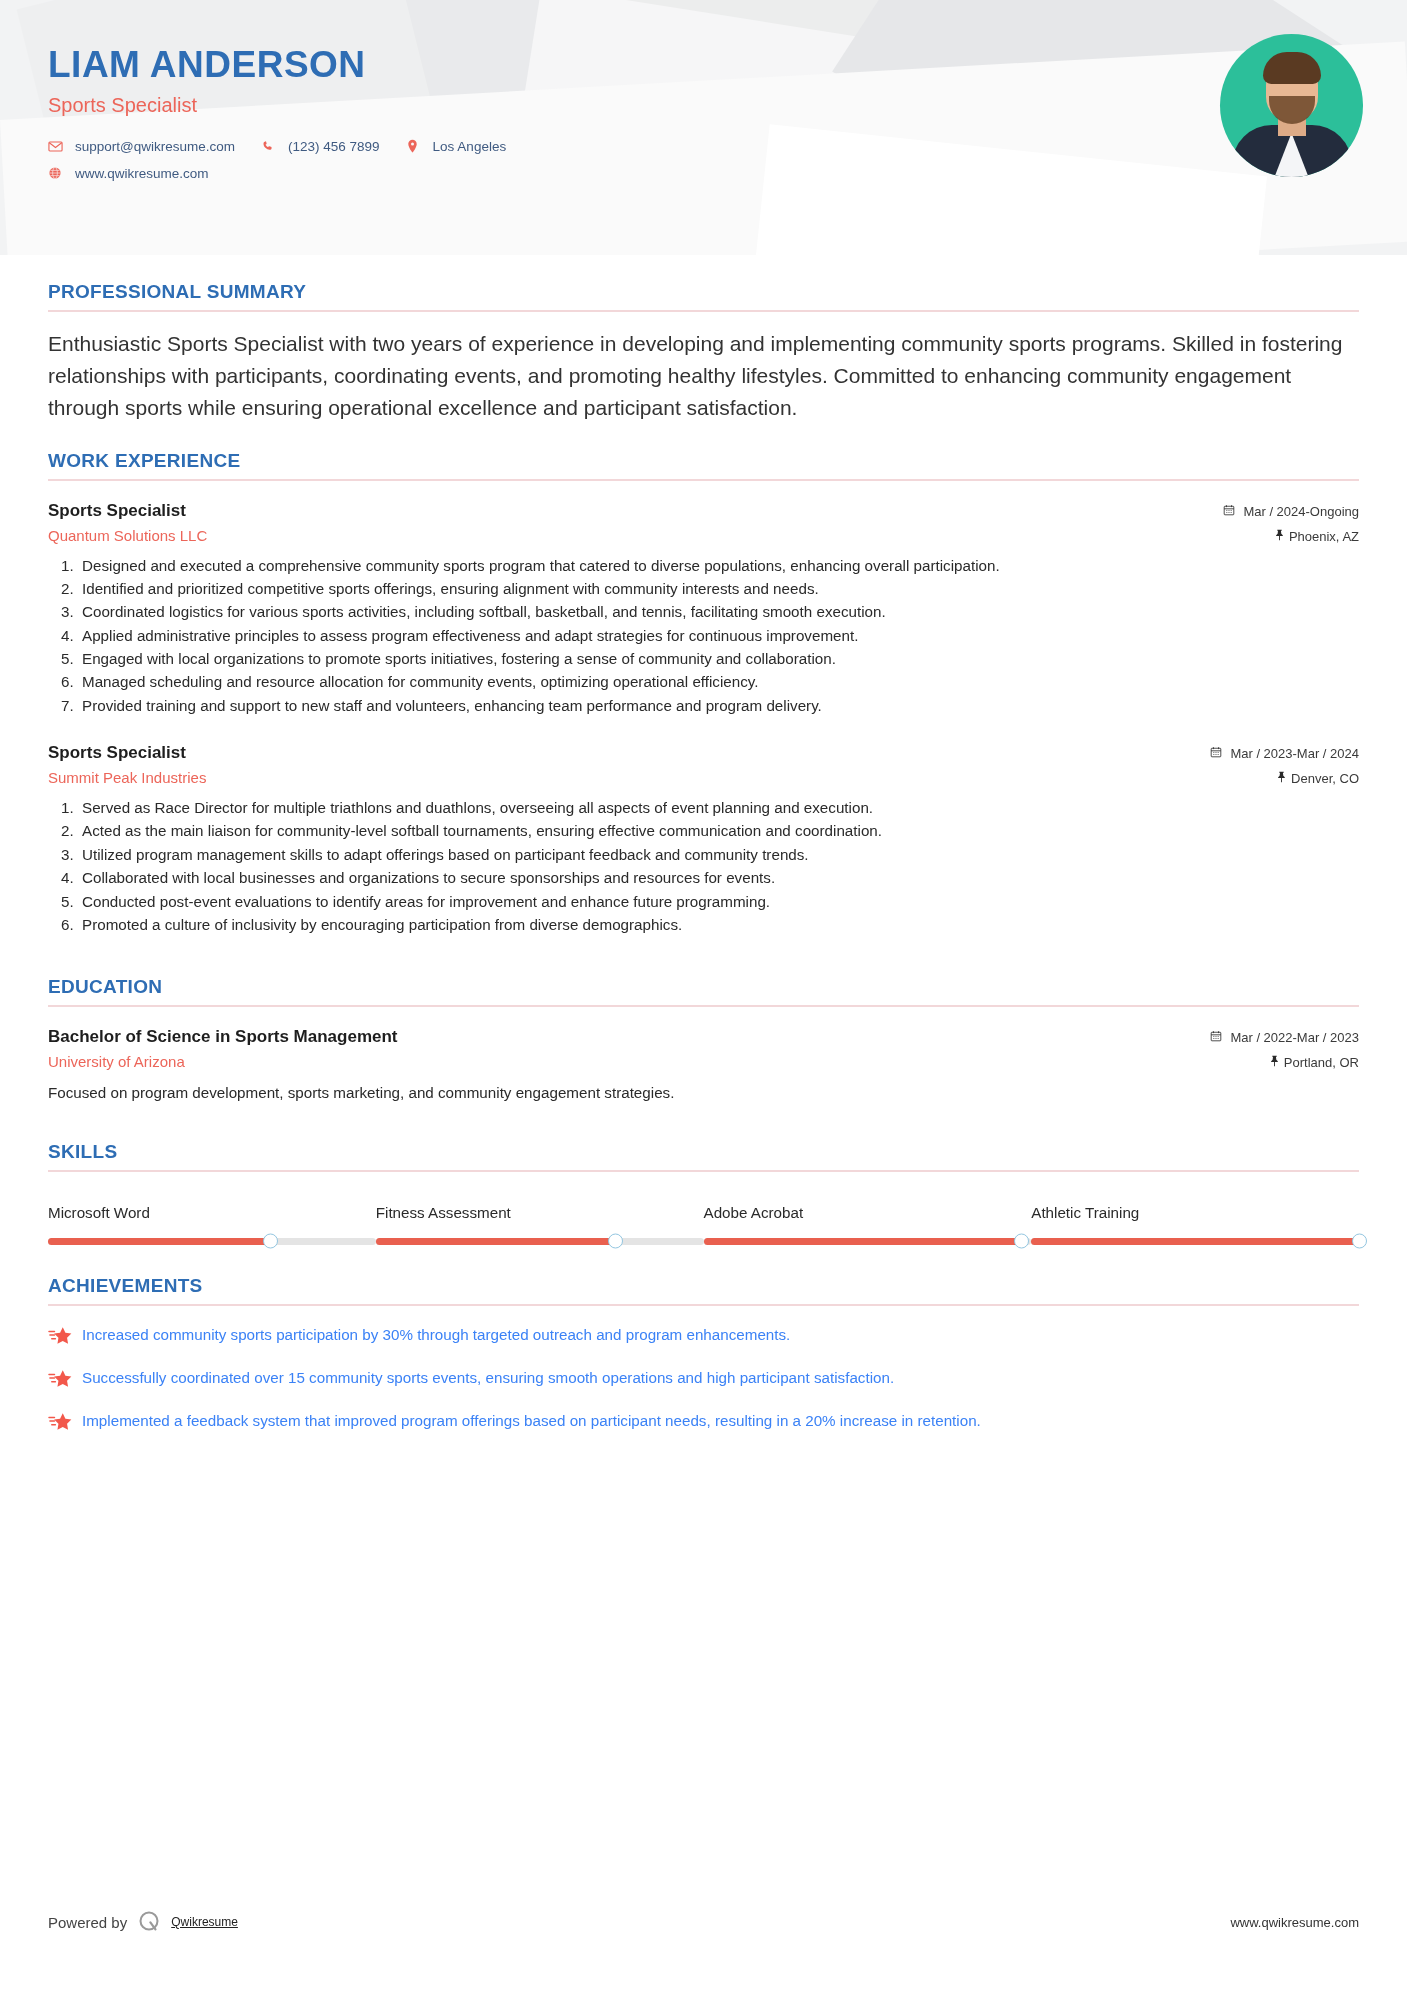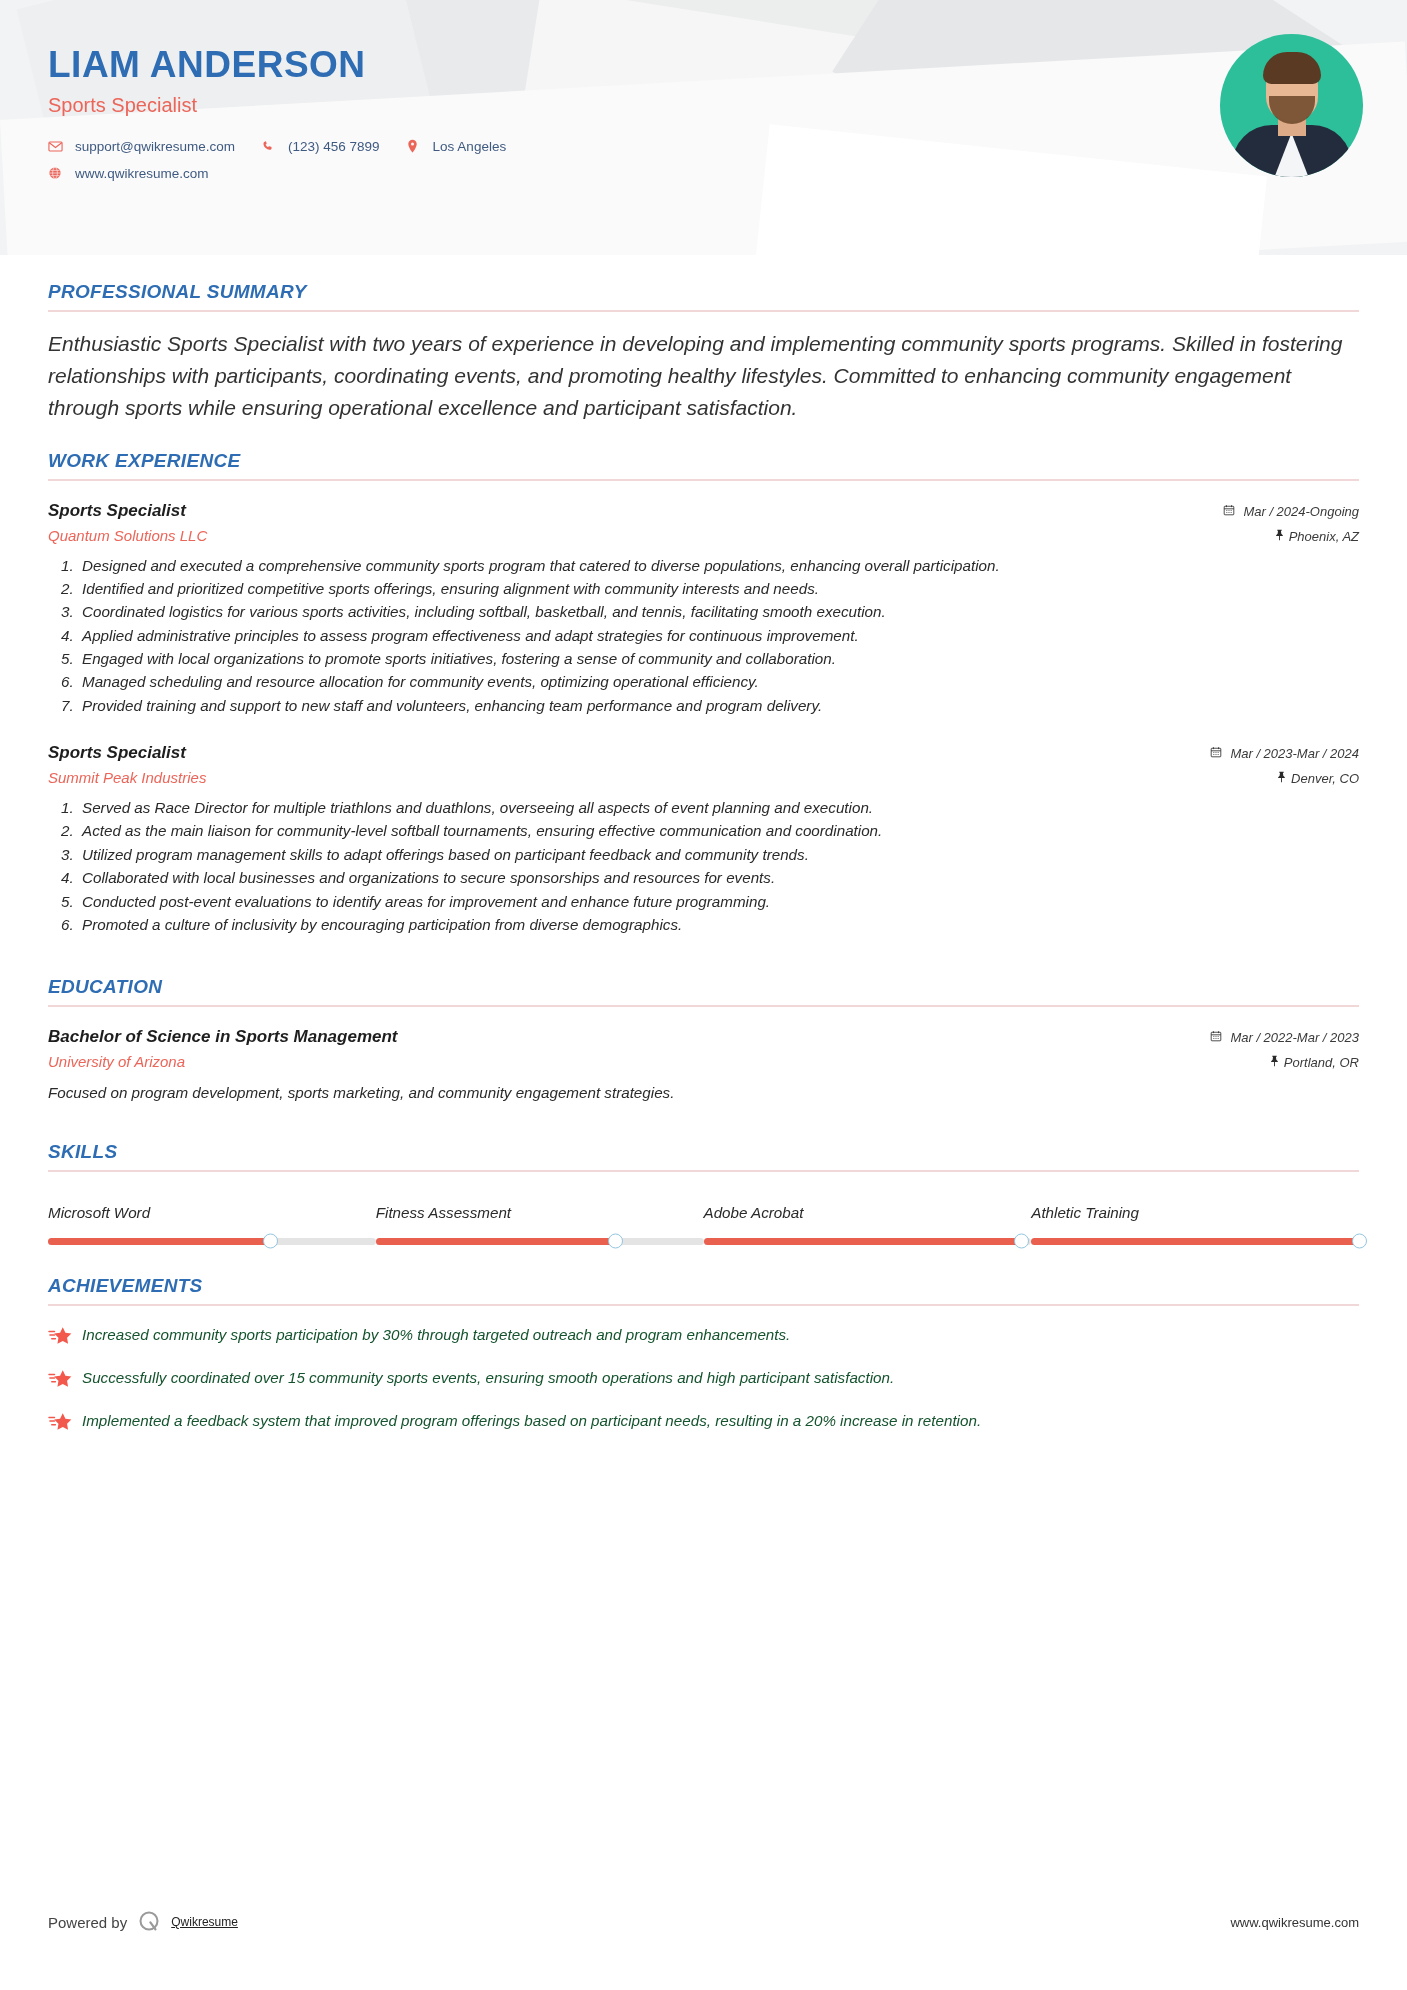--- a/index.html
+++ b/index.html
@@ -115,21 +115,21 @@
   .ph-suit {
     position:absolute; left:50%; bottom:0; transform:translateX(-50%);
     width:120px; height:52px; border-radius:40px 40px 0 0; background:#232c3d;
   }
   .ph-shirt {
     position:absolute; left:50%; bottom:0; transform:translateX(-50%);
     width:34px; height:44px; background:#f4f5f7; clip-path: polygon(50% 0,100% 100%,0 100%);
   }
 
   
-  .body { padding: 0 48px; font-style: italic; }
+  .body { padding: 0 48px; }
   .section { margin-top: 26px; }
   .section-title {
     font-size: 19px;
     font-weight: bold;
     color: #2e6db4;
     letter-spacing: 0.3px;
   }
   .section-rule {
     margin-top: 7px;
     height: 2px;
@@ -210,21 +210,21 @@
     display: flex;
     align-items: flex-start;
     margin-bottom: 16px;
   }
   .ach-icon {
     flex: 0 0 auto;
     width: 34px;
     padding-top: 1px;
     color: #f2584b;
   }
-  .ach-text { font-size: 15.2px; line-height: 1.48; color: #14532d; }
+  .ach-text { font-size: 15.2px; line-height: 1.48; color: #3b82f6; }
 
   
   .footer {
     position: absolute;
     left: 48px;
     right: 48px;
     bottom: 56px;
     display: flex;
     justify-content: space-between;
     align-items: center;

